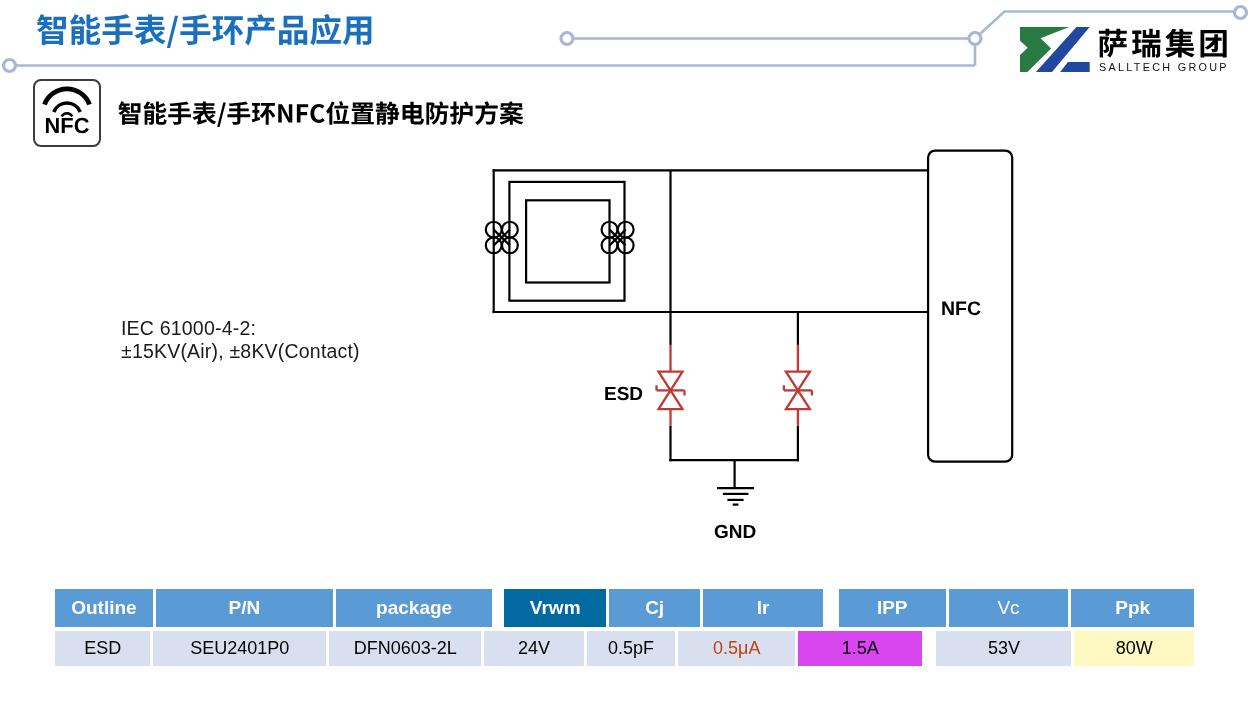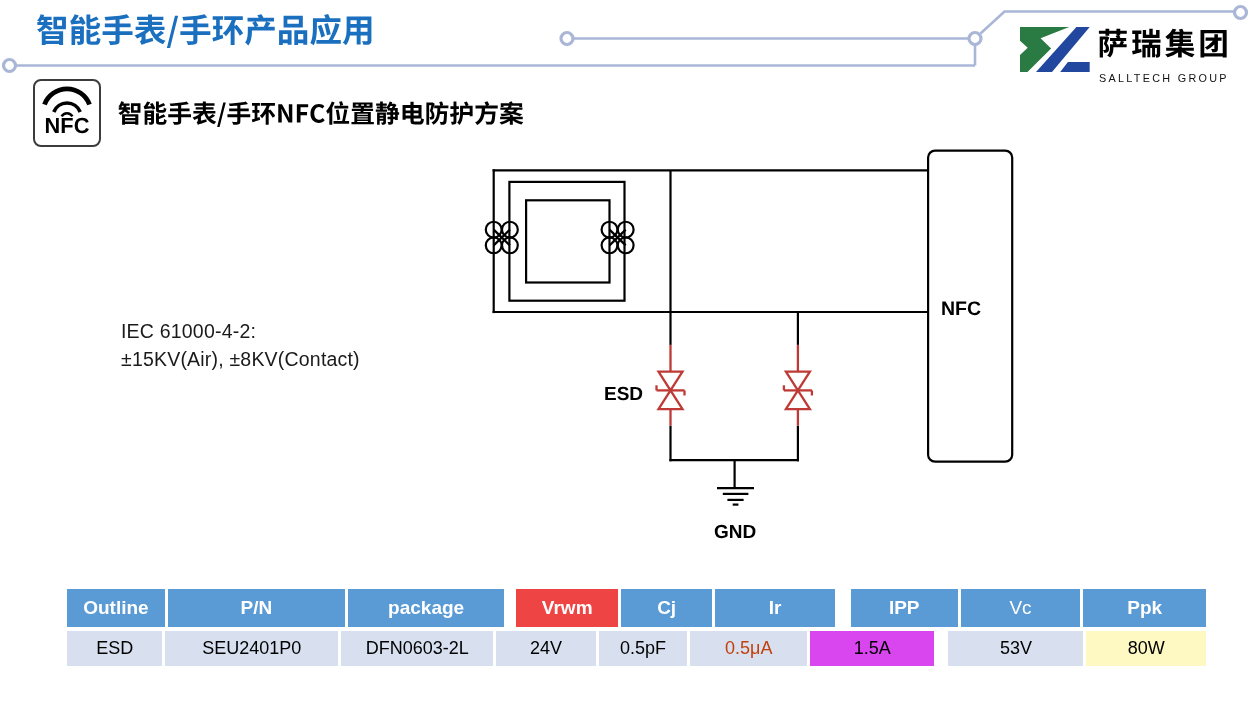--- a/index.html
+++ b/index.html
@@ -64,21 +64,21 @@
 <polygon fill="#2a7b43" points="0,0 49.2,0 20.6,11.3 31.1,21.6 7.5,44.9 0,44.9 0,28.1 7.7,20.7 0,13.7"></polygon>
 <polygon fill="#21489e" points="56.4,0 69.7,0 32,44.9 16,44.9"></polygon>
 <polygon fill="#21489e" points="47.9,35 69.7,35 69.7,44.9 40.2,44.9"></polygon>
 </svg>
 <svg class="abs" style="left:1096px;top:27px" width="140" height="34" viewBox="0 0 140 34">
     <use href="#g700_8428" transform="translate(1.5,27.8) scale(0.03060,0.03060)" fill="#000"></use>
     <use href="#g700_745e" transform="translate(35.1,27.8) scale(0.03060,0.03060)" fill="#000"></use>
     <use href="#g700_96c6" transform="translate(68.7,27.8) scale(0.03060,0.03060)" fill="#000"></use>
     <use href="#g700_56e2" transform="translate(102.3,27.8) scale(0.03060,0.03060)" fill="#000"></use>
   </svg>
-<div class="abs" style="left:1099px;top:72px;width:145px;font-size:10.8px;letter-spacing:2.3px;color:#111;white-space:nowrap;transform:translateZ(0)">SALLTECH GROUP</div>
+<div class="abs" style="left:1099px;top:61px;width:145px;font-size:10.8px;letter-spacing:2.3px;color:#111;white-space:nowrap;transform:translateZ(0)">SALLTECH GROUP</div>
 <div class="abs" style="left:33px;top:79px;width:64px;height:64px;border:2.2px solid #3c3c3c;border-radius:8px;background:#fff"></div>
 <svg class="abs" style="left:33px;top:79px" width="68" height="68" viewBox="0 0 68 68">
 <g stroke="#000" fill="none">
 <path d="M11.5 25.5 A 24 24 0 0 1 56.5 25.5" stroke-width="4.8"></path>
 <path d="M20.8 33 A 14.2 14.2 0 0 1 47.2 33" stroke-width="3.6"></path>
 <path d="M28.6 37.3 A 6.2 6.2 0 0 1 39.4 37.3" stroke-width="2.5"></path>
 <text x="34" y="54.4" text-anchor="middle" font-family="Liberation Sans" font-size="21.8" font-weight="bold" fill="#000" stroke="none" text-rendering="geometricPrecision">NFC</text>
 </g>
 </svg>
 <svg class="abs" style="left:117px;top:99px" width="420" height="32" viewBox="0 0 420 32">
@@ -94,21 +94,21 @@
     <use href="#g700_43" transform="translate(192.1,23.6) scale(0.02480,0.02480)" fill="#000"></use>
     <use href="#g700_4f4d" transform="translate(208.4,23.6) scale(0.02480,0.02480)" fill="#000"></use>
     <use href="#g700_7f6e" transform="translate(233.2,23.6) scale(0.02480,0.02480)" fill="#000"></use>
     <use href="#g700_9759" transform="translate(258.0,23.6) scale(0.02480,0.02480)" fill="#000"></use>
     <use href="#g700_7535" transform="translate(282.8,23.6) scale(0.02480,0.02480)" fill="#000"></use>
     <use href="#g700_9632" transform="translate(307.6,23.6) scale(0.02480,0.02480)" fill="#000"></use>
     <use href="#g700_62a4" transform="translate(332.4,23.6) scale(0.02480,0.02480)" fill="#000"></use>
     <use href="#g700_65b9" transform="translate(357.2,23.6) scale(0.02480,0.02480)" fill="#000"></use>
     <use href="#g700_6848" transform="translate(382.0,23.6) scale(0.02480,0.02480)" fill="#000"></use>
   </svg>
-<div class="abs" style="left:121px;top:317px;transform:translateZ(0);font-size:19.5px;color:#1a1a1a;line-height:28px;letter-spacing:0.2px">IEC 61000-4-2:<br>±15KV(Air), ±8KV(Contact)</div>
+<div class="abs" style="left:121px;top:317px;transform:translateZ(0);font-size:19.5px;color:#1a1a1a;line-height:23px;letter-spacing:0.2px">IEC 61000-4-2:<br>±15KV(Air), ±8KV(Contact)</div>
 <svg class="abs" style="left:0;top:0" width="1255" height="702" viewBox="0 0 1255 702">
 <g stroke="#000" stroke-width="2.2" fill="none">
 <line x1="492.6" y1="170.4" x2="928.1" y2="170.4"></line>
 <line x1="492.6" y1="312" x2="928.1" y2="312"></line>
 <line x1="493.7" y1="169.3" x2="493.7" y2="313.1"></line>
 <rect x="509.4" y="181.9" width="115.1" height="118.8"></rect>
 <rect x="526.1" y="200.3" width="83.4" height="82.2"></rect>
 <rect x="928.1" y="150.6" width="84.1" height="311.1" rx="7"></rect>
 <line x1="670.5" y1="170.4" x2="670.5" y2="344.9"></line>
 <line x1="670.5" y1="425.6" x2="670.5" y2="461.3"></line>
@@ -156,26 +156,26 @@
 <line x1="783.9" y1="385.3" x2="783.9" y2="390.4"></line>
 <line x1="811.9" y1="390.4" x2="811.9" y2="395.5"></line>
 <line x1="797.9" y1="409.2" x2="797.9" y2="425.6"></line>
 </g>
 <g font-family="Liberation Sans" font-weight="bold" fill="#000" text-rendering="geometricPrecision">
 <text x="604" y="399.5" font-size="19">ESD</text>
 <text x="735" y="537.5" font-size="19" text-anchor="middle">GND</text>
 <text x="941" y="314.5" font-size="19.5">NFC</text>
 </g>
 </svg>
-<div class="abs" style="left:67px;top:589px;width:1139px;font-size:18px">
+<div class="abs" style="left:55px;top:589px;width:1139px;font-size:18px">
 <div style="display:flex;height:38px;font-size:19px">
       <div style="width:99px;margin-right:3px;background:#5b9bd5;color:#fff;font-weight:bold;display:flex;align-items:center;justify-content:center">Outline</div>
       <div style="width:179px;margin-right:3px;background:#5b9bd5;color:#fff;font-weight:bold;display:flex;align-items:center;justify-content:center">P/N</div>
       <div style="width:158px;margin-right:12px;background:#5b9bd5;color:#fff;font-weight:bold;display:flex;align-items:center;justify-content:center">package</div>
-      <div style="width:103px;margin-right:3px;background:#ef4444;color:#fff;font-weight:bold;display:flex;align-items:center;justify-content:center">Vrwm</div>
+      <div style="width:103px;margin-right:3px;background:#0369a1;color:#fff;font-weight:bold;display:flex;align-items:center;justify-content:center">Vrwm</div>
       <div style="width:92px;margin-right:3px;background:#5b9bd5;color:#fff;font-weight:bold;display:flex;align-items:center;justify-content:center">Cj</div>
       <div style="width:121px;margin-right:16px;background:#5b9bd5;color:#fff;font-weight:bold;display:flex;align-items:center;justify-content:center">Ir</div>
       <div style="width:108px;margin-right:3px;background:#5b9bd5;color:#fff;font-weight:bold;display:flex;align-items:center;justify-content:center">IPP</div>
       <div style="width:121px;margin-right:3px;background:#5b9bd5;color:#fff;font-weight:normal;display:flex;align-items:center;justify-content:center">Vc</div>
       <div style="width:124px;margin-right:0px;background:#5b9bd5;color:#fff;font-weight:bold;display:flex;align-items:center;justify-content:center">Ppk</div>
     </div>
 <div style="height:4px"></div>
 <div style="display:flex;height:35px">
       <div style="width:99px;margin-right:3px;background:#d8e0f0;color:#000;display:flex;align-items:center;justify-content:center">ESD</div>
       <div style="width:179px;margin-right:3px;background:#d8e0f0;color:#000;display:flex;align-items:center;justify-content:center">SEU2401P0</div>

